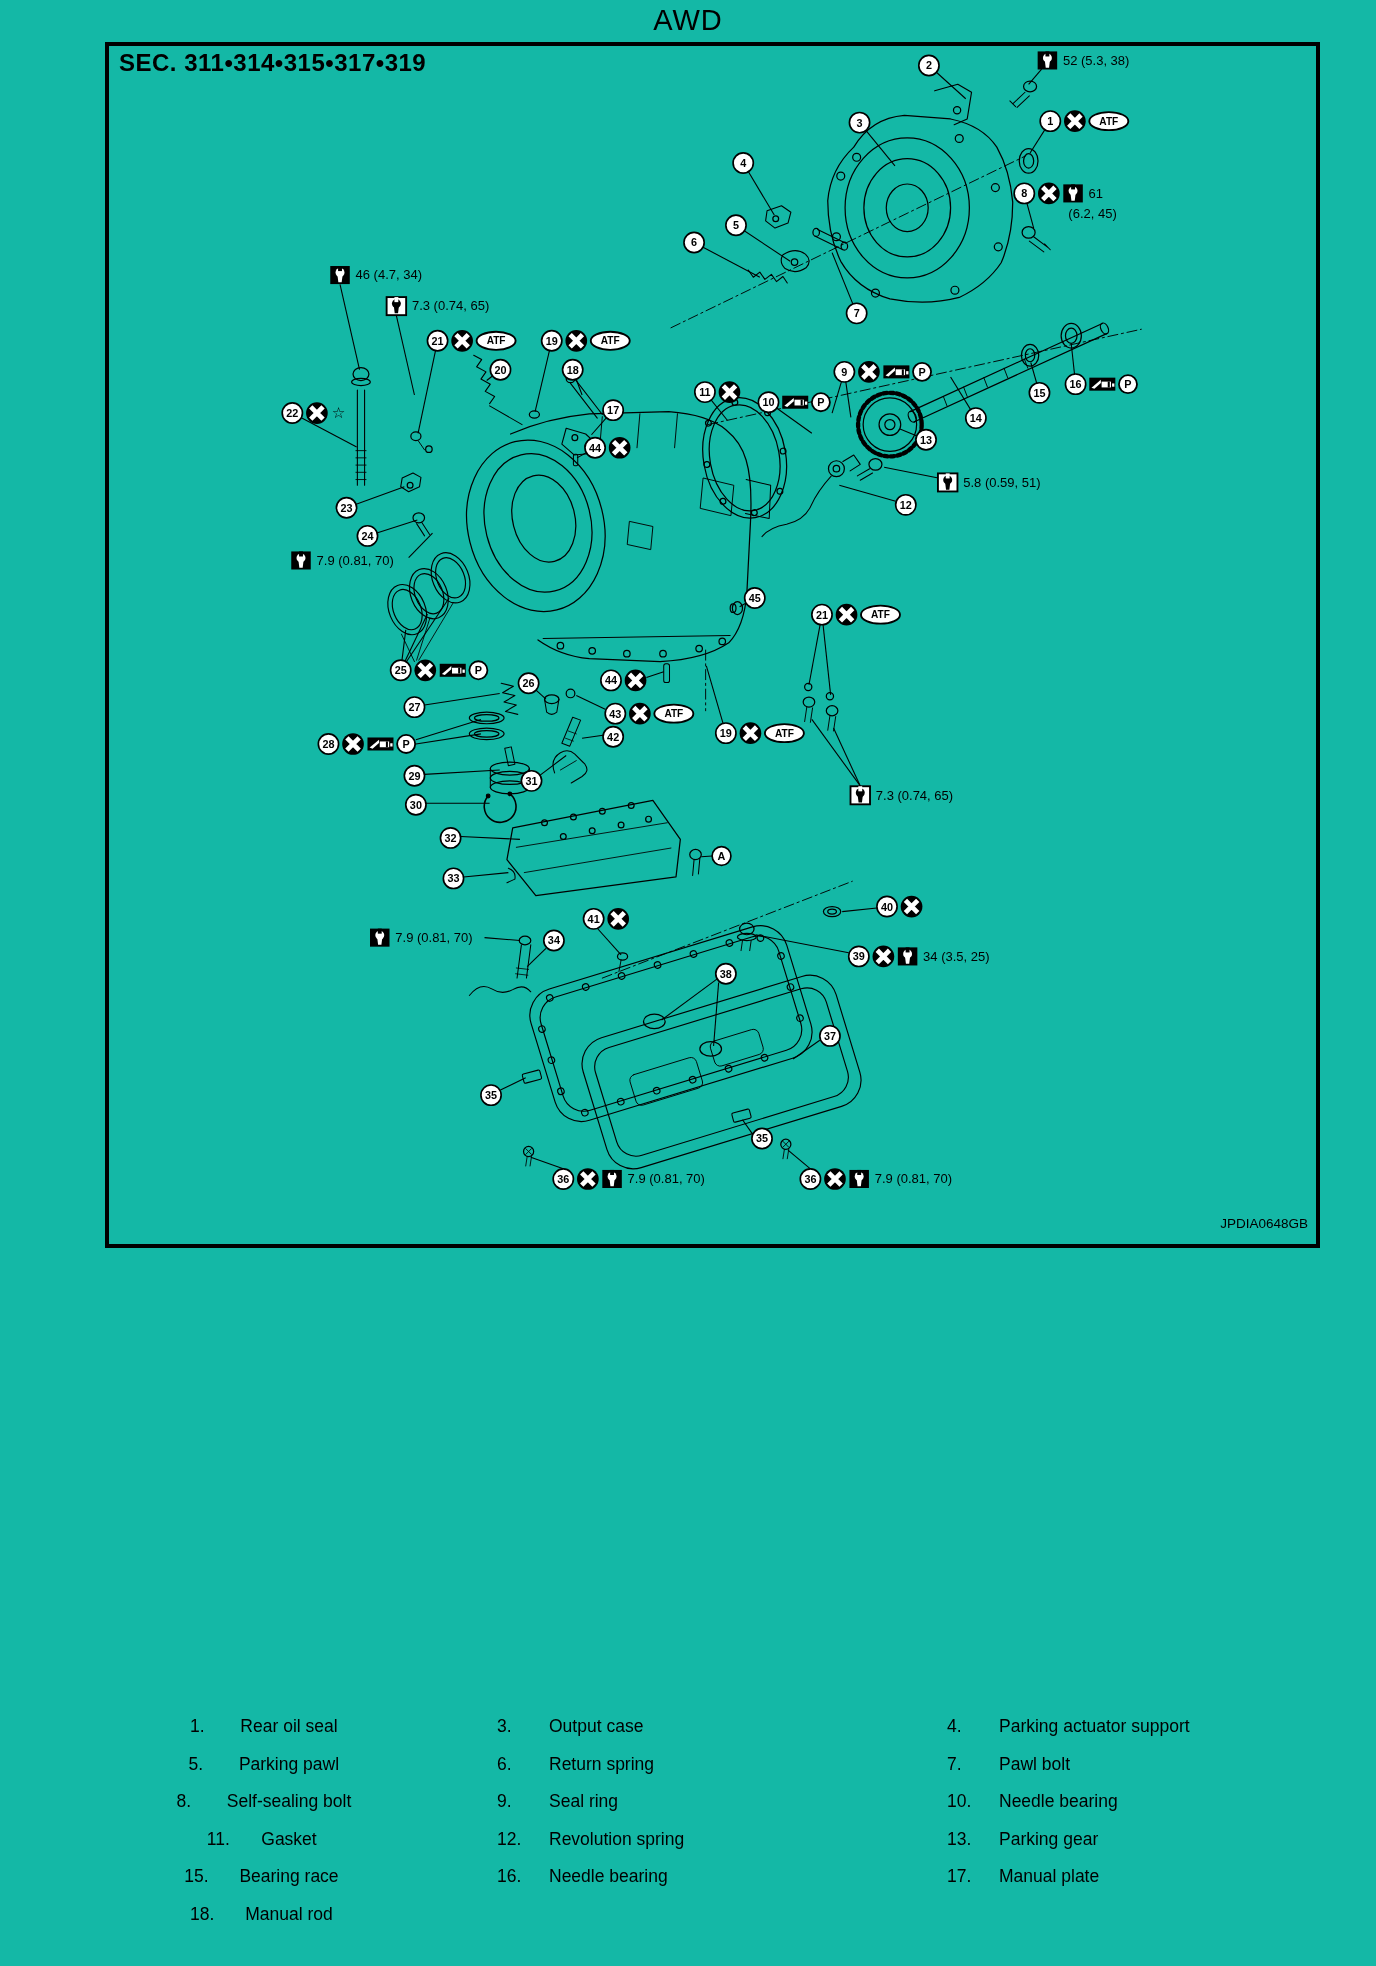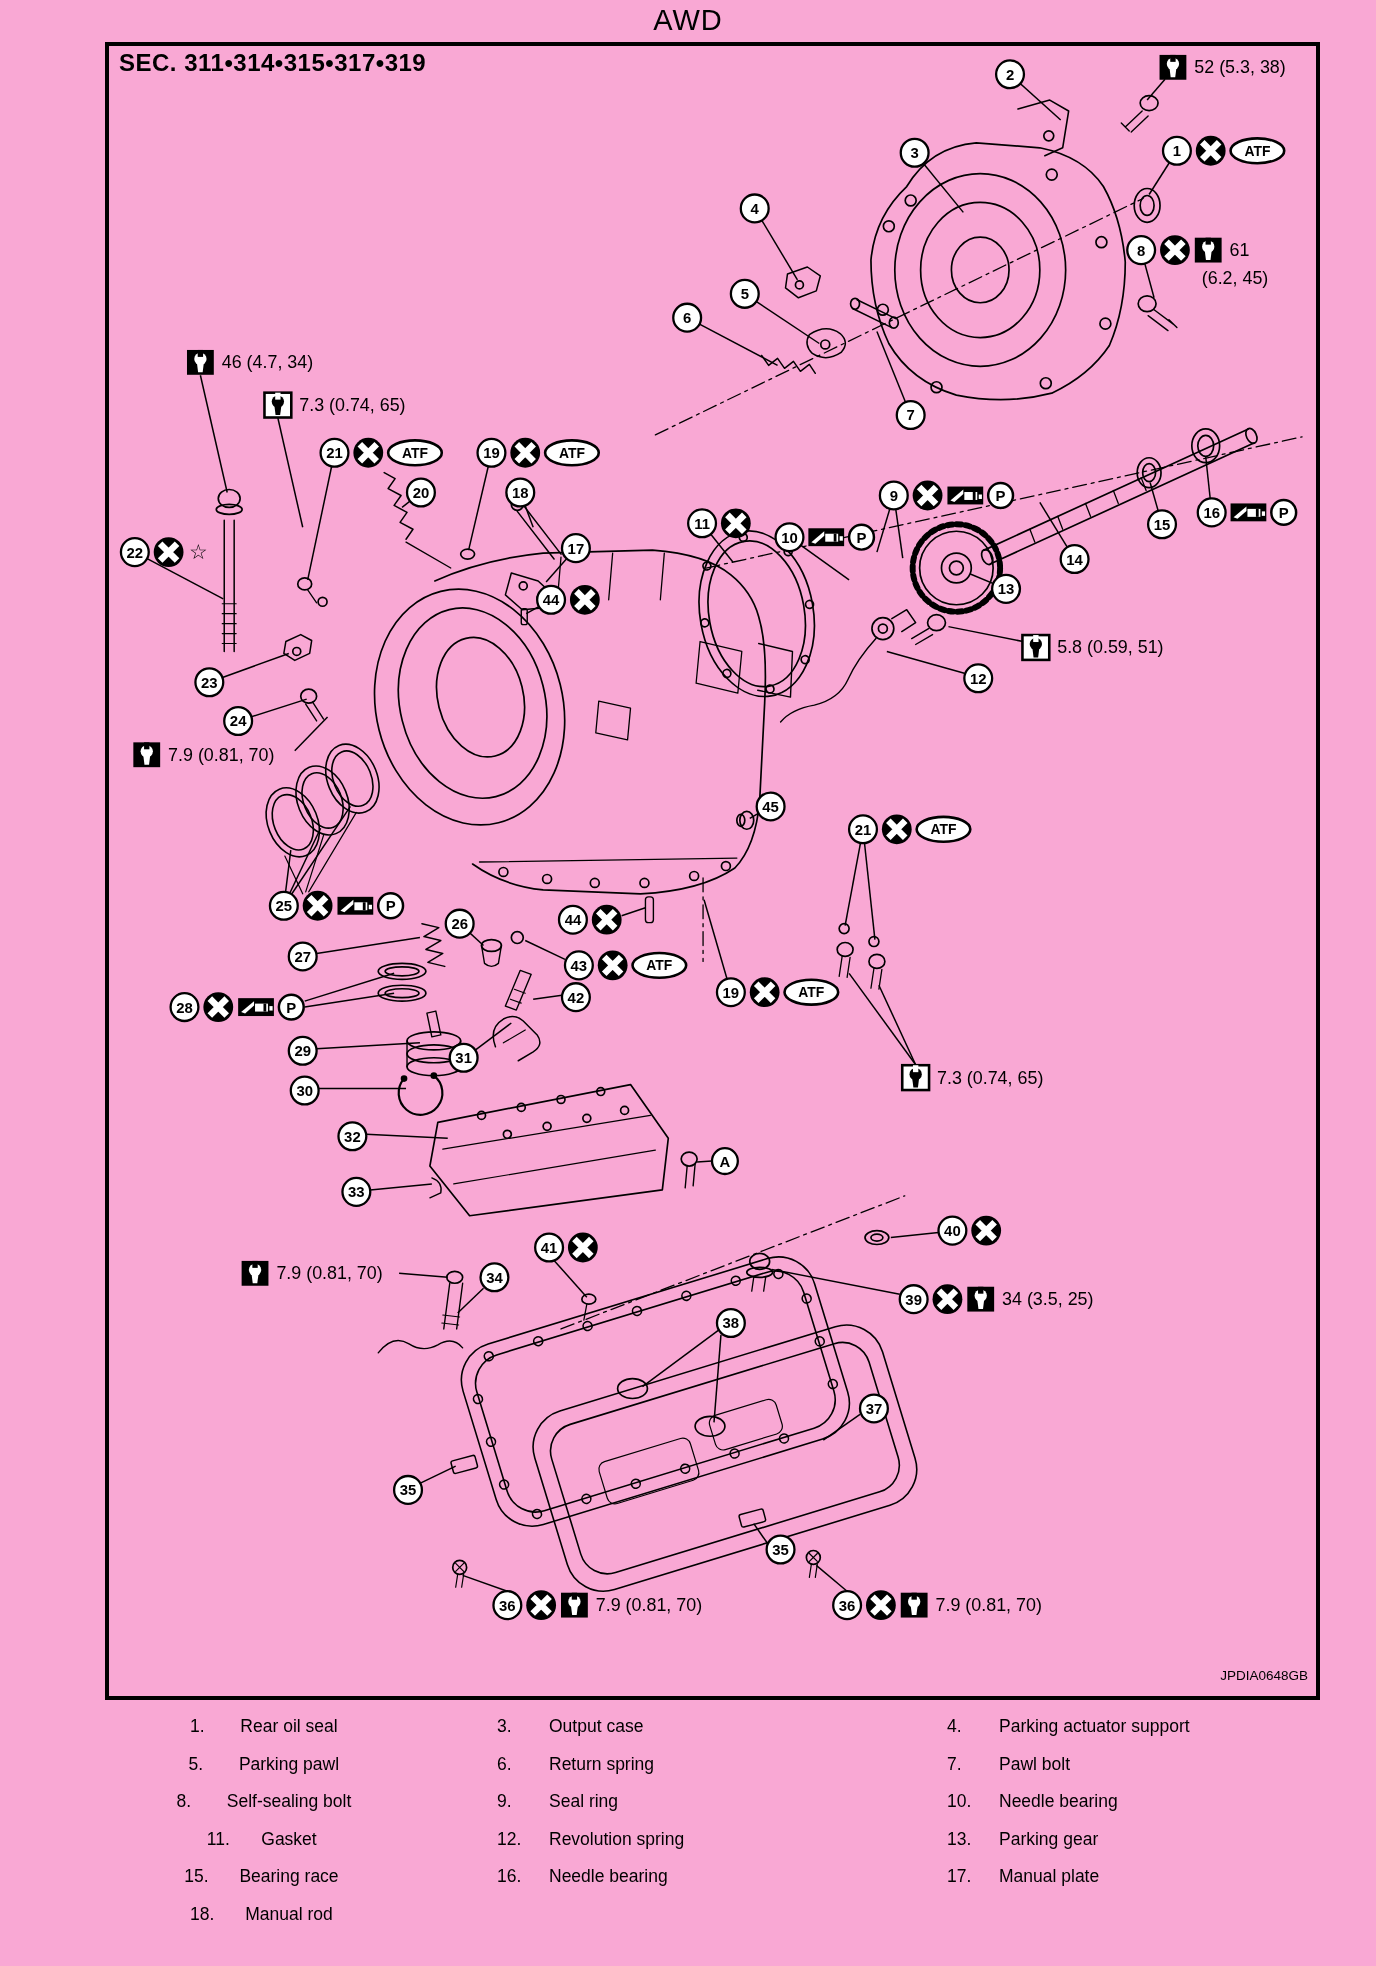--- a/index.html
+++ b/index.html
@@ -1,18 +1,18 @@
 <!DOCTYPE html>
 <html><head>
 <meta charset="utf-8">
 <style>
   html,body{margin:0;padding:0;background:#fff;}
-  .page{position:relative;width:1376px;height:1966px;background:#f9a8d4;font-family:"Liberation Sans",sans-serif;color:#000;overflow:hidden;}
+  .page{position:relative;width:1376px;height:1966px;background:#14b8a6;font-family:"Liberation Sans",sans-serif;color:#000;overflow:hidden;}
   .title{position:absolute;left:0;top:4px;width:1376px;text-align:center;font-size:29px;letter-spacing:1px;}
-  .frame{position:absolute;left:105px;top:42px;width:1215px;height:1658px;border:4.5px solid #000;box-sizing:border-box;}
+  .frame{position:absolute;left:105px;top:42px;width:1215px;height:1206px;border:4.5px solid #000;box-sizing:border-box;}
   .sec{position:absolute;left:10px;top:3px;font-size:24px;font-weight:bold;letter-spacing:.5px;}
   .figcode{position:absolute;right:8px;bottom:13px;font-size:13.5px;}
   svg.diagram{position:absolute;left:0;top:0;width:100%;height:100%;}
   .dd{stroke-dasharray:14 5 3 5;stroke-width:1.3;}
   .parts{position:absolute;left:0;top:1716px;width:1376px;display:grid;grid-template-columns:447px 450px 479px;grid-auto-rows:37.6px;font-size:17.5px;}
   .pl-cell{white-space:nowrap;line-height:21px;}
   .pl-cell{padding-left:50px;}
   .pl-cell:nth-child(3n+1){padding-left:45px;text-align:center;}
   .pl-num{display:inline-block;width:52px;}
   .pl-cell:nth-child(3n+1) .pl-num{width:86px;}

